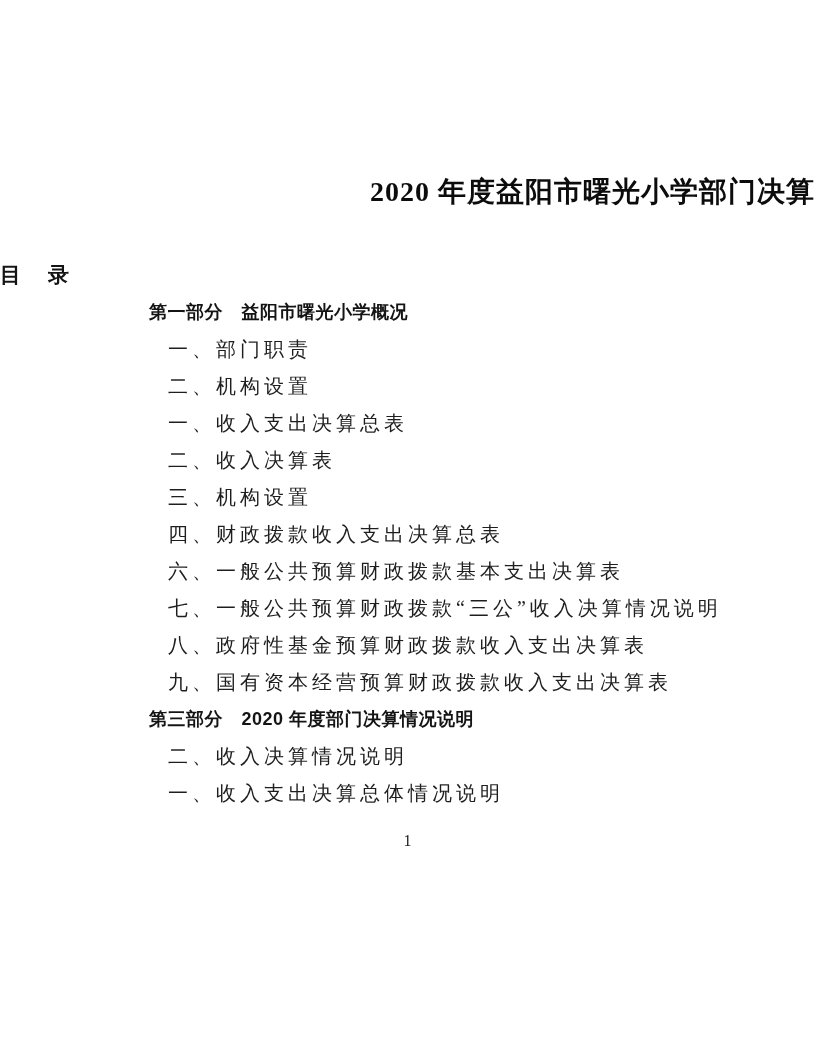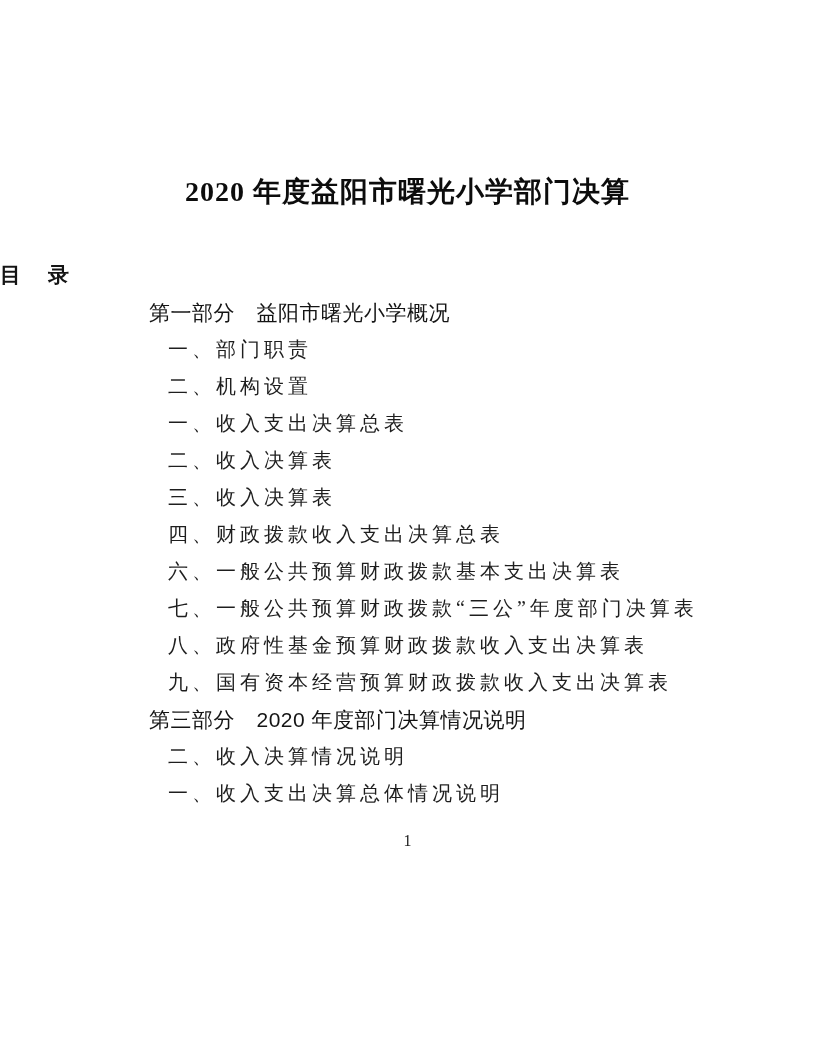--- a/index.html
+++ b/index.html
@@ -11,21 +11,21 @@
       position: relative;
       width: 815px;
       height: 1055px;
       background: #ffffff;
       color: #141414;
       overflow: hidden;
     }
     .doc-title {
       margin: 0;
       padding-top: 172px;
-      text-align: center;
+      text-align: right;
       font-family: "Liberation Serif", serif;
       font-weight: 700;
       font-size: 28px;
       line-height: 40px;
       letter-spacing: 1px;
       color: #0c0c0c;
     }
     .toc-heading {
       margin-top: 48px;
       text-align: left;
@@ -39,22 +39,22 @@
     .toc {
       margin: 4px 0 0 149px;
       width: 560px;
     }
     .toc-entry {
       line-height: 37px;
       white-space: nowrap;
     }
     .toc-section {
       font-family: "Liberation Sans", sans-serif;
-      font-weight: 400;
-      font-size: 21px;
+      font-weight: 700;
+      font-size: 18px;
       letter-spacing: 0.5px;
       color: #141414;
     }
     .toc-item {
       font-family: "Liberation Serif", serif;
       font-weight: 400;
       font-size: 20px;
       letter-spacing: 4px;
       color: #1e1e1e;
       margin-left: 19px;
@@ -76,24 +76,24 @@
 
   <div class="toc-heading">目　录</div>
 
   <div class="toc">
 
   <div class="toc-entry toc-section">第一部分　益阳市曙光小学概况</div>
       <div class="toc-entry toc-item">一、部门职责</div>
       <div class="toc-entry toc-item">二、机构设置</div>
       <div class="toc-entry toc-item">一、收入支出决算总表</div>
       <div class="toc-entry toc-item">二、收入决算表</div>
-      <div class="toc-entry toc-item">三、收入决算表</div>
+      <div class="toc-entry toc-item">三、机构设置</div>
       <div class="toc-entry toc-item">四、财政拨款收入支出决算总表</div>
       <div class="toc-entry toc-item">六、一般公共预算财政拨款基本支出决算表</div>
-      <div class="toc-entry toc-item">七、一般公共预算财政拨款“三公”年度部门决算表</div>
+      <div class="toc-entry toc-item">七、一般公共预算财政拨款“三公”收入决算情况说明</div>
       <div class="toc-entry toc-item">八、政府性基金预算财政拨款收入支出决算表</div>
       <div class="toc-entry toc-item">九、国有资本经营预算财政拨款收入支出决算表</div>
       <div class="toc-entry toc-section">第三部分　2020 年度部门决算情况说明</div>
       <div class="toc-entry toc-item">二、收入决算情况说明</div>
       <div class="toc-entry toc-item">一、收入支出决算总体情况说明</div>
     </div>
 
   <div class="page-number">1</div>
 </div>
 

